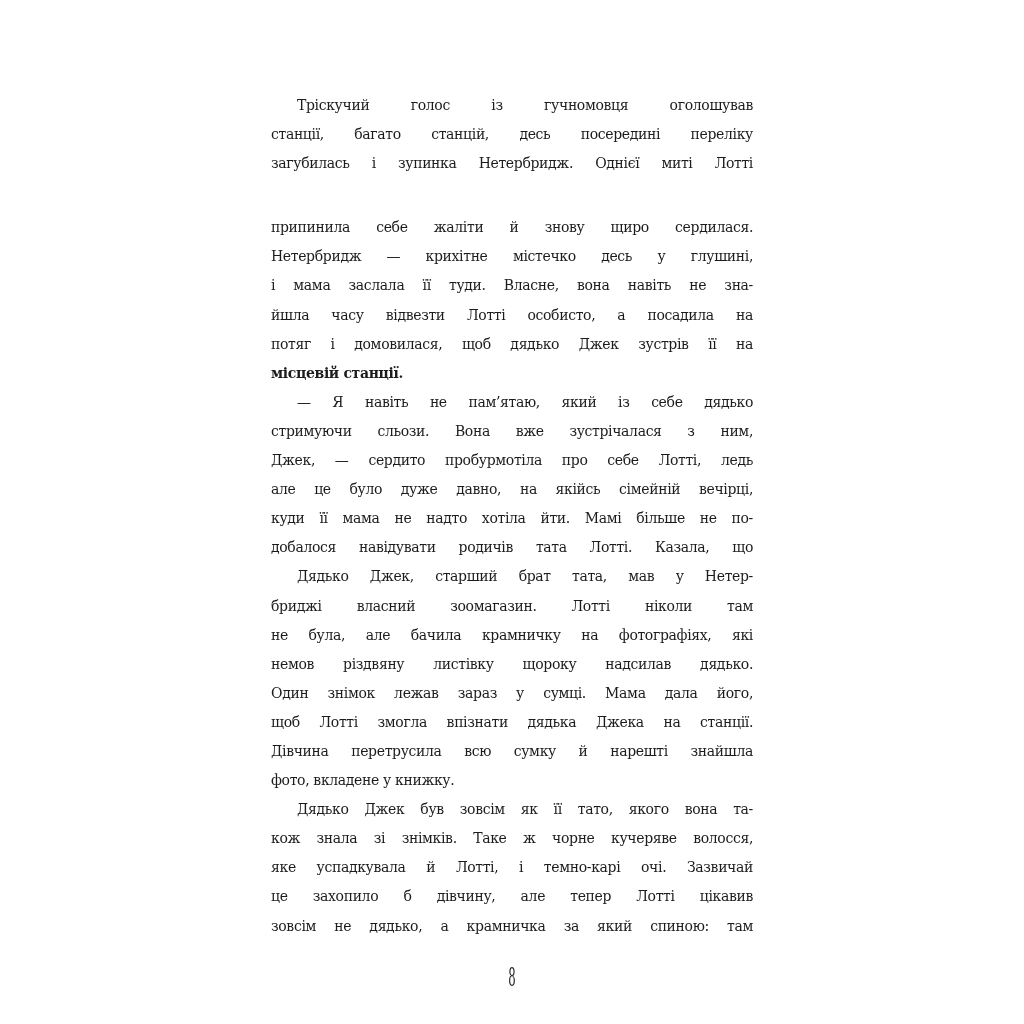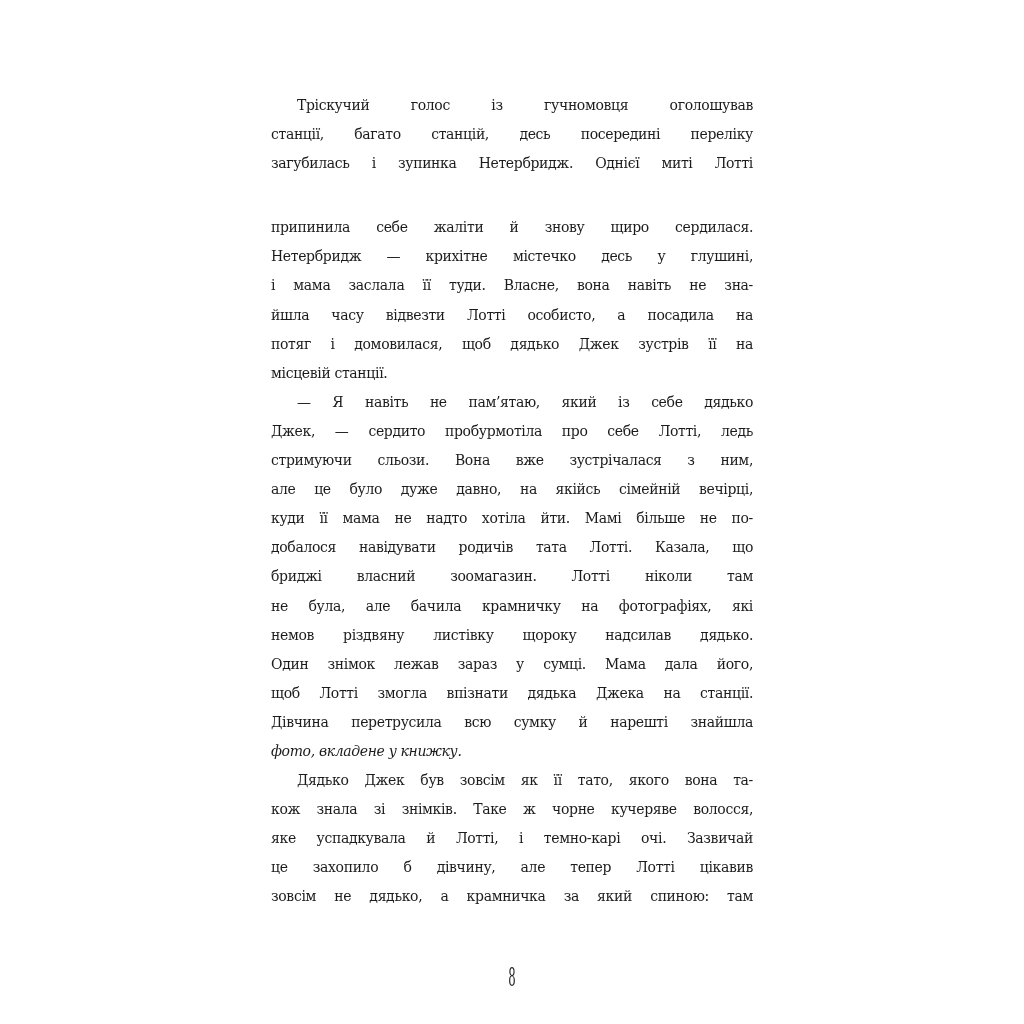--- a/index.html
+++ b/index.html
@@ -67,40 +67,41 @@
 
     <div>
       <span class="line indent" style="white-space: normal;">Тріскучий голос із гучномовця оголошував</span>
       <span class="line" style="white-space: normal;">станції, багато станцій, десь посередині переліку</span>
       <span class="line" style="white-space: normal;">загубилась і зупинка Нетербридж. Однієї миті Лотті</span>
       <span class="line" style="white-space: normal; margin-top: 35px;">припинила себе жаліти й знову щиро сердилася.</span>
       <span class="line" style="white-space: normal;">Нетербридж — крихітне містечко десь у глушині,</span>
       <span class="line" style="white-space: normal;">і мама заслала її туди. Власне, вона навіть не зна-</span>
       <span class="line" style="white-space: normal;">йшла часу відвезти Лотті особисто, а посадила на</span>
       <span class="line" style="white-space: normal;">потяг і домовилася, щоб дядько Джек зустрів її на</span>
-      <span class="line last" style="white-space: normal;">місцевій станції.</span>
+      <span class="line last" style="white-space: normal; font-weight: bold;">місцевій станції.</span>
     </div>
 
     <div>
       <span class="line indent" style="white-space: normal;">— Я навіть не пам’ятаю, який із себе дядько</span>
+      <span class="line" style="white-space: normal;">стримуючи сльози. Вона вже зустрічалася з ним,</span>
       <span class="line" style="white-space: normal;">Джек, — сердито пробурмотіла про себе Лотті, ледь</span>
-      <span class="line" style="white-space: normal;">стримуючи сльози. Вона вже зустрічалася з ним,</span>
       <span class="line" style="white-space: normal;">але це було дуже давно, на якійсь сімейній вечірці,</span>
       <span class="line" style="white-space: normal;">куди її мама не надто хотіла йти. Мамі більше не по-</span>
       <span class="line" style="white-space: normal;">добалося навідувати родичів тата Лотті. Казала, що</span>
     </div>
 
     <div>
+      <span class="line indent" style="white-space: normal;">Дядько Джек, старший брат тата, мав у Нетер-</span>
       <span class="line" style="white-space: normal;">бриджі власний зоомагазин. Лотті ніколи там</span>
       <span class="line" style="white-space: normal;">не була, але бачила крамничку на фотографіях, які</span>
       <span class="line" style="white-space: normal;">немов різдвяну листівку щороку надсилав дядько.</span>
       <span class="line" style="white-space: normal;">Один знімок лежав зараз у сумці. Мама дала його,</span>
       <span class="line" style="white-space: normal;">щоб Лотті змогла впізнати дядька Джека на станції.</span>
       <span class="line" style="white-space: normal;">Дівчина перетрусила всю сумку й нарешті знайшла</span>
-      <span class="line last" style="white-space: normal; font-style: italic;">фото, вкладене у книжку.</span>
+      <span class="line last" style="white-space: normal;">фото, вкладене у книжку.</span>
     </div>
 
     <div>
       <span class="line indent" style="white-space: normal;">Дядько Джек був зовсім як її тато, якого вона та-</span>
       <span class="line" style="white-space: normal;">кож знала зі знімків. Таке ж чорне кучеряве волосся,</span>
       <span class="line" style="white-space: normal;">яке успадкувала й Лотті, і темно-карі очі. Зазвичай</span>
       <span class="line" style="white-space: normal;">це захопило б дівчину, але тепер Лотті цікавив</span>
       <span class="line" style="white-space: normal;">зовсім не дядько, а крамничка за який спиною: там</span>
     </div>
 

